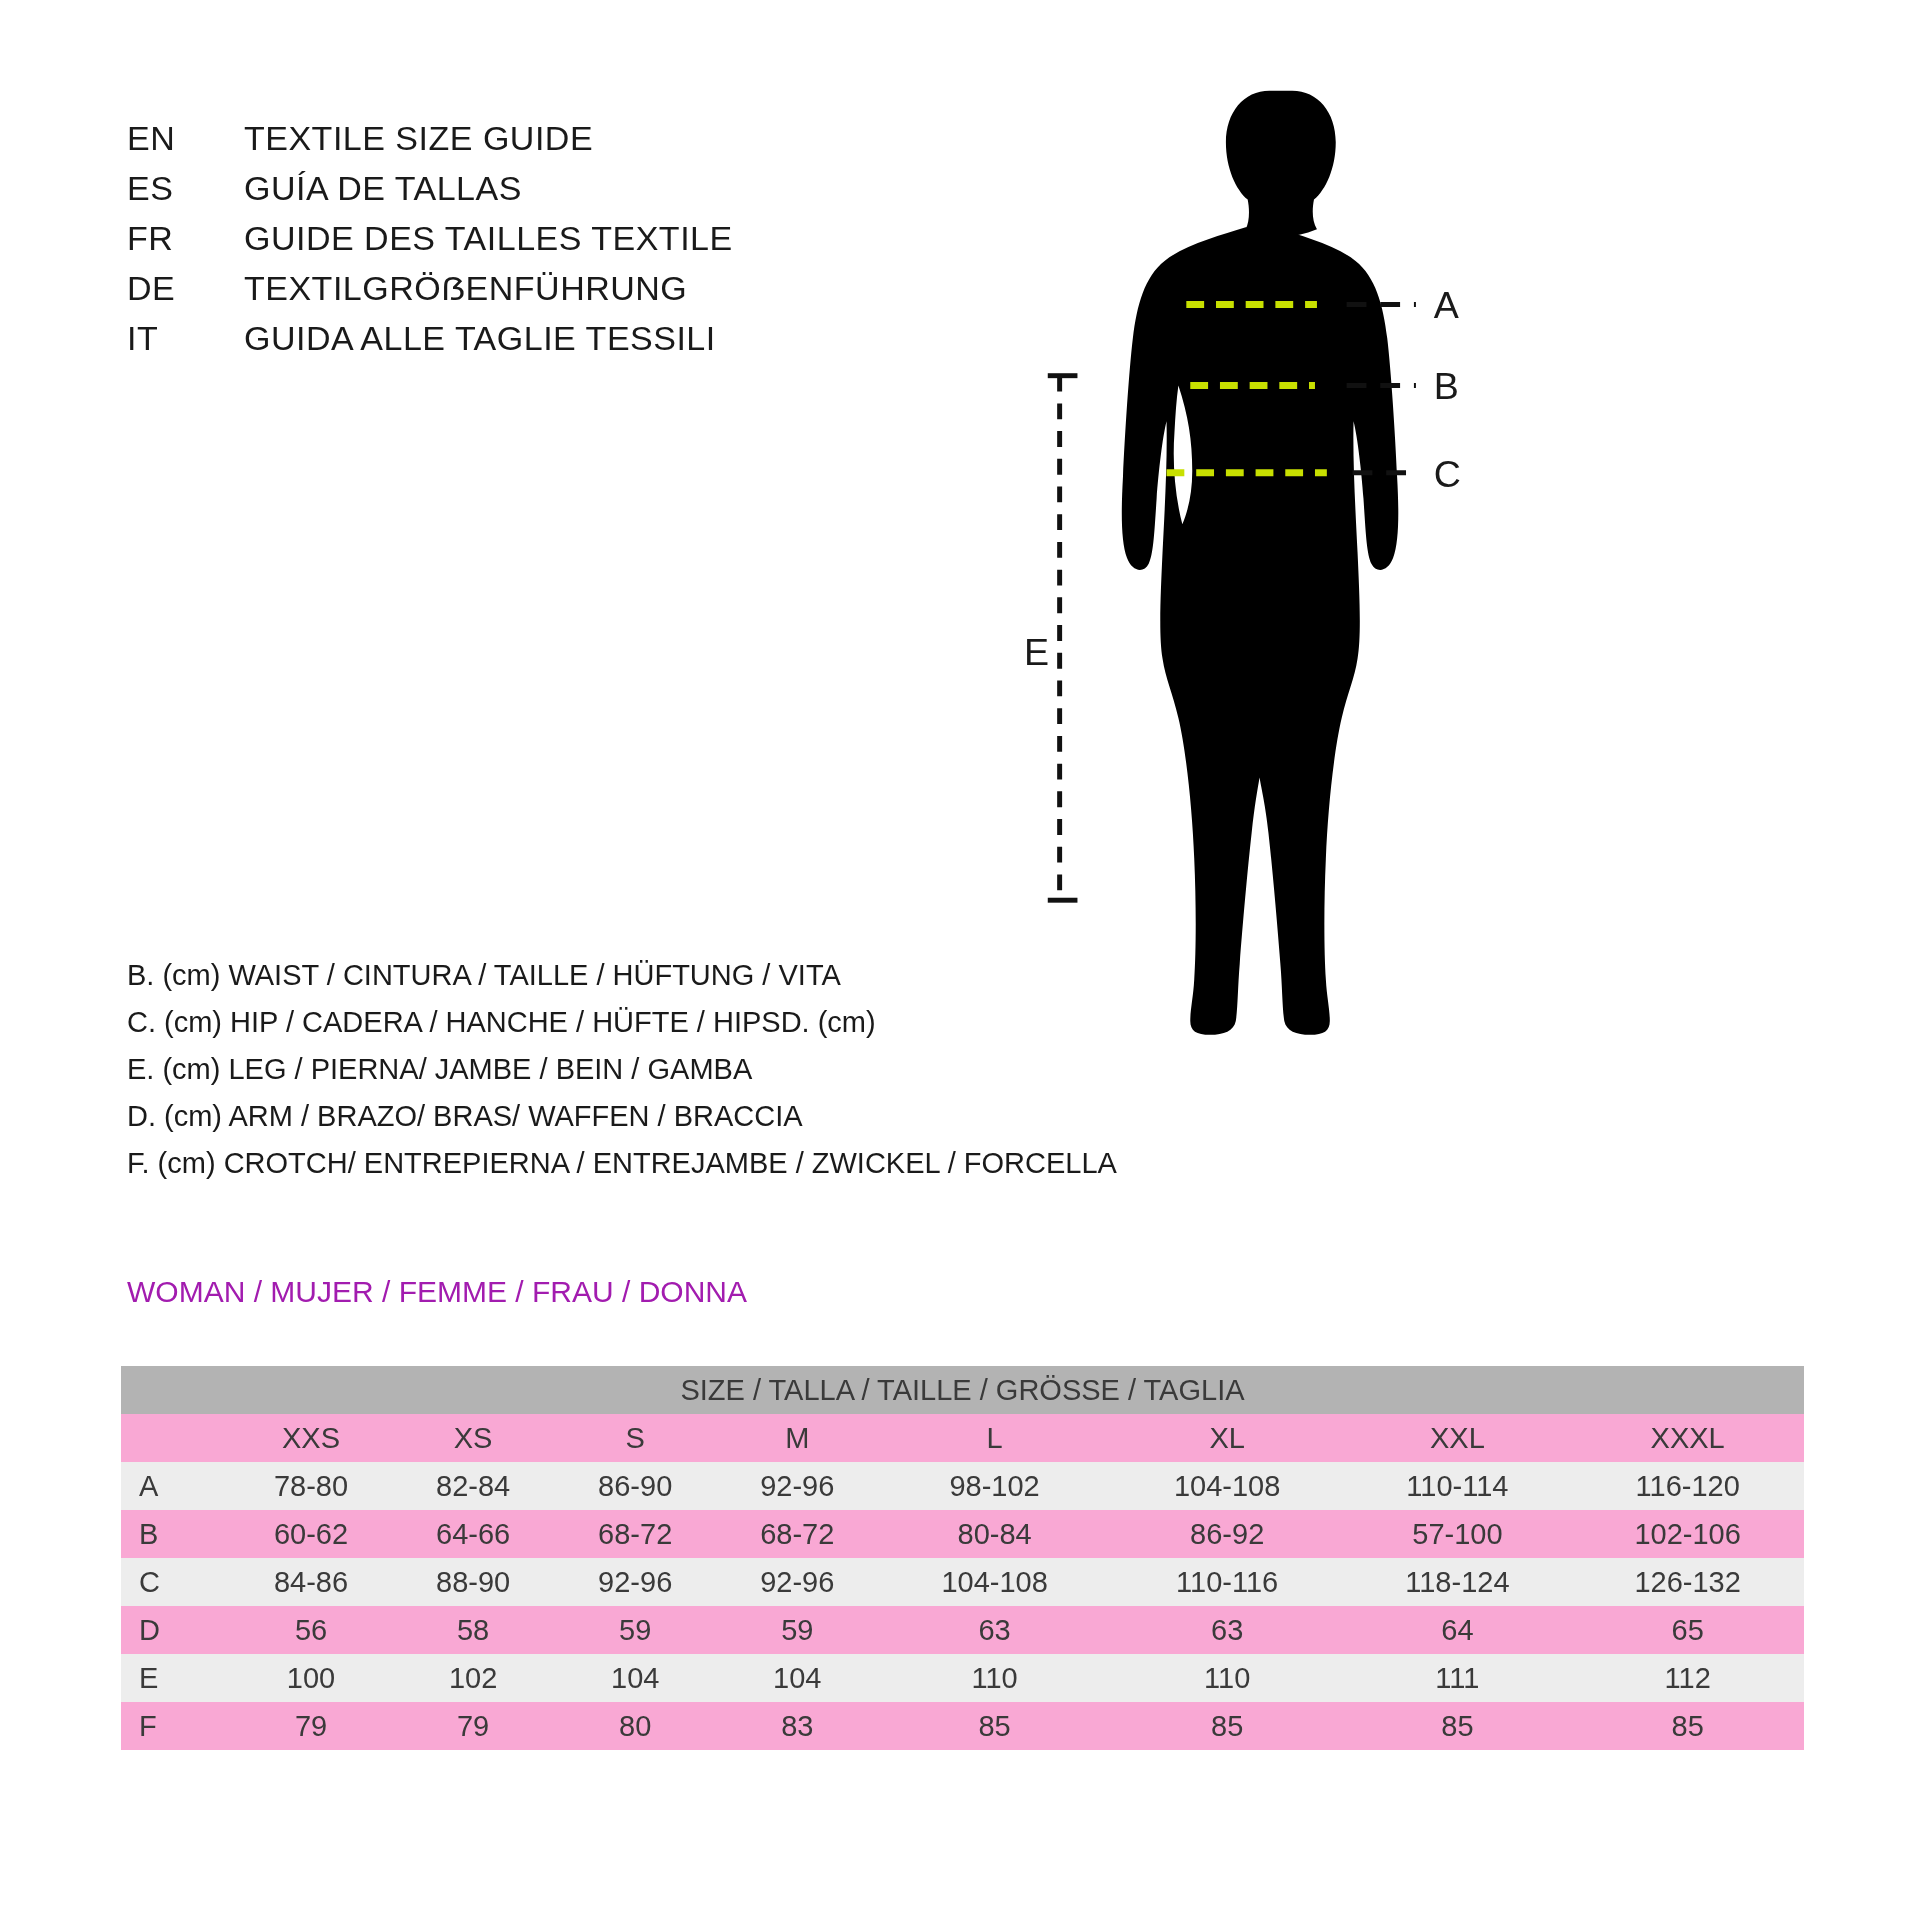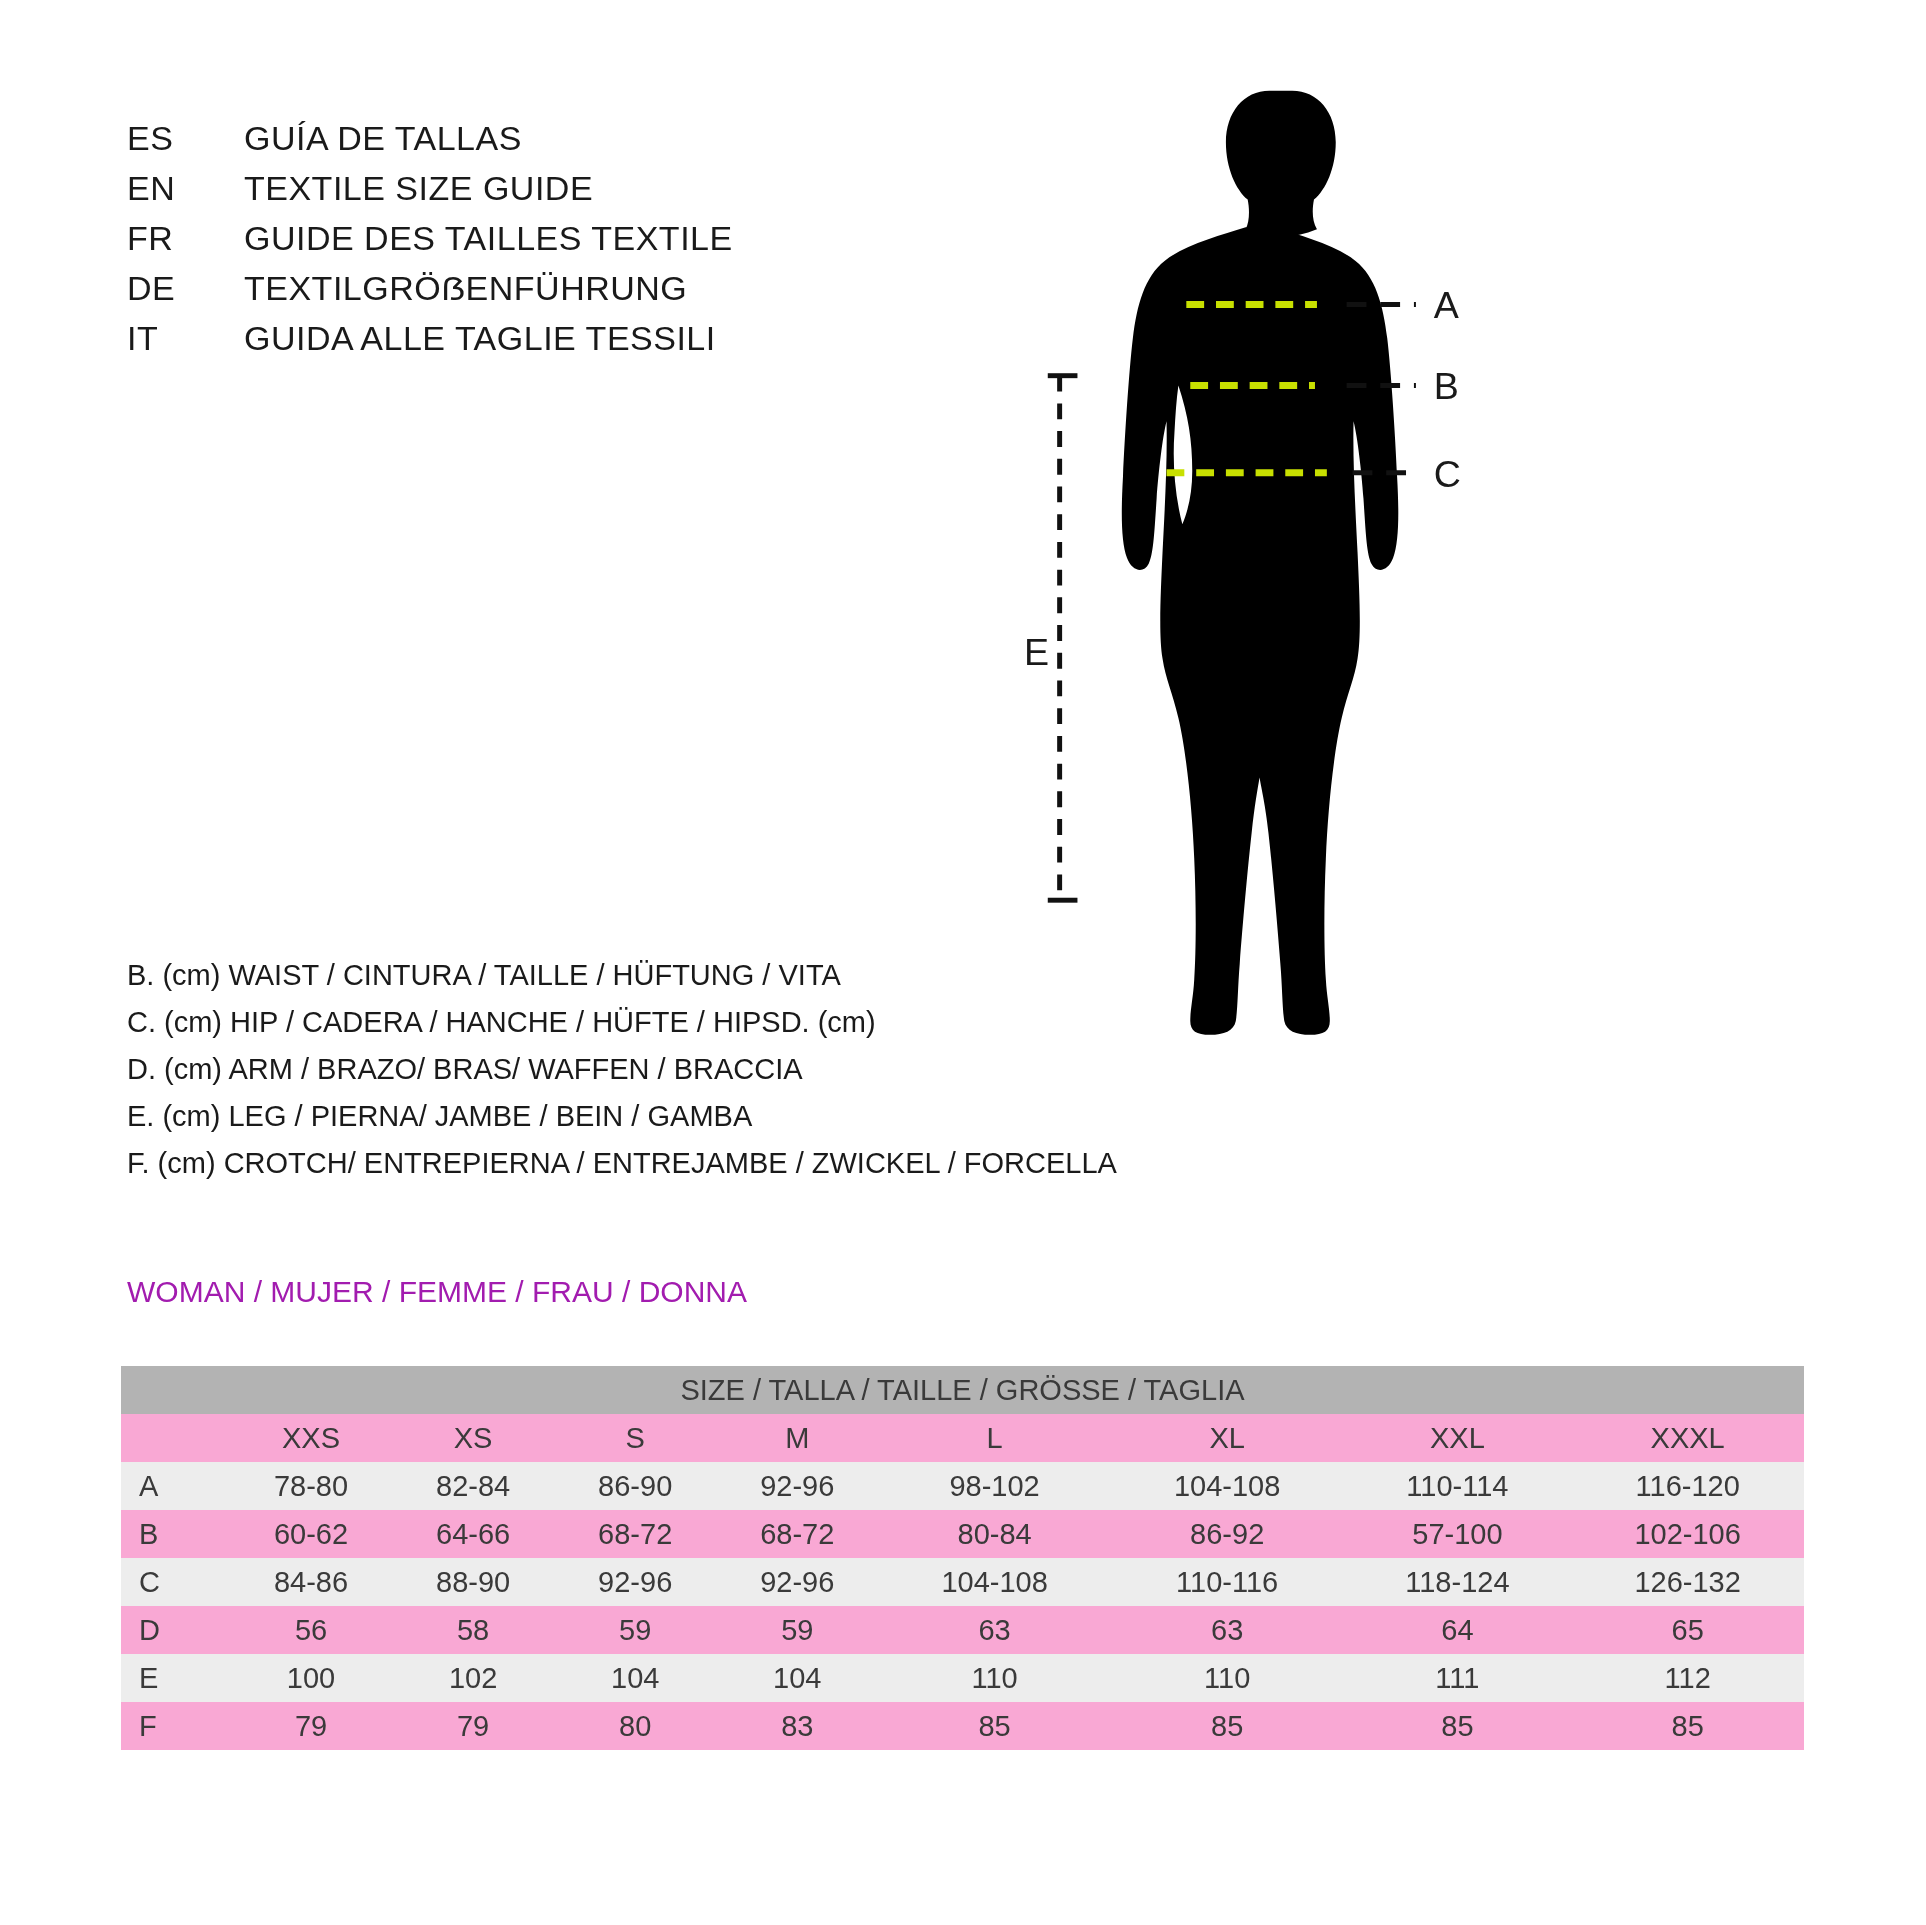--- a/index.html
+++ b/index.html
@@ -103,26 +103,26 @@
     width: 871px;
     height: 1148px;
   }
   #figure-area svg { display: block; }
 </style>
 </head>
 <body>
 
 <div id="title-block">
   <div class="title-row">
+    <span class="title-lang">EN</span>
+    <span class="title-text">TEXTILE SIZE GUIDE</span>
+  </div>
+  <div class="title-row">
     <span class="title-lang">ES</span>
     <span class="title-text">GUÍA DE TALLAS</span>
-  </div>
-  <div class="title-row">
-    <span class="title-lang">EN</span>
-    <span class="title-text">TEXTILE SIZE GUIDE</span>
   </div>
   <div class="title-row">
     <span class="title-lang">FR</span>
     <span class="title-text">GUIDE DES TAILLES TEXTILE</span>
   </div>
   <div class="title-row">
     <span class="title-lang">DE</span>
     <span class="title-text">TEXTILGRÖẞENFÜHRUNG</span>
   </div>
   <div class="title-row">
@@ -224,22 +224,22 @@
       <line x1="-50" y1="880" x2="-20" y2="880" stroke="#111111" stroke-width="5"></line>
       <text x="-110" y="660" font-family="Liberation Sans, sans-serif" font-size="38" fill="#1a1a1a">F</text>
     </g>
 
   </svg>
 </div>
 
 <div id="legend-block">
   <div class="legend-row">B. (cm) WAIST / CINTURA / TAILLE / HÜFTUNG / VITA</div>
   <div class="legend-row">C. (cm) HIP / CADERA / HANCHE / HÜFTE / HIPSD. (cm)</div>
+  <div class="legend-row">E. (cm) LEG / PIERNA/ JAMBE / BEIN / GAMBA</div>
   <div class="legend-row">D. (cm) ARM / BRAZO/ BRAS/ WAFFEN / BRACCIA</div>
-  <div class="legend-row">E. (cm) LEG / PIERNA/ JAMBE / BEIN / GAMBA</div>
   <div class="legend-row">F. (cm) CROTCH/ ENTREPIERNA / ENTREJAMBE / ZWICKEL / FORCELLA</div>
 </div>
 
 <div id="gender-label">WOMAN / MUJER / FEMME / FRAU / DONNA</div>
 
 <table id="size-table">
   <tbody>
     <tr class="band-head">
       <td colspan="9">SIZE / TALLA / TAILLE / GRÖSSE / TAGLIA</td>
     </tr>

